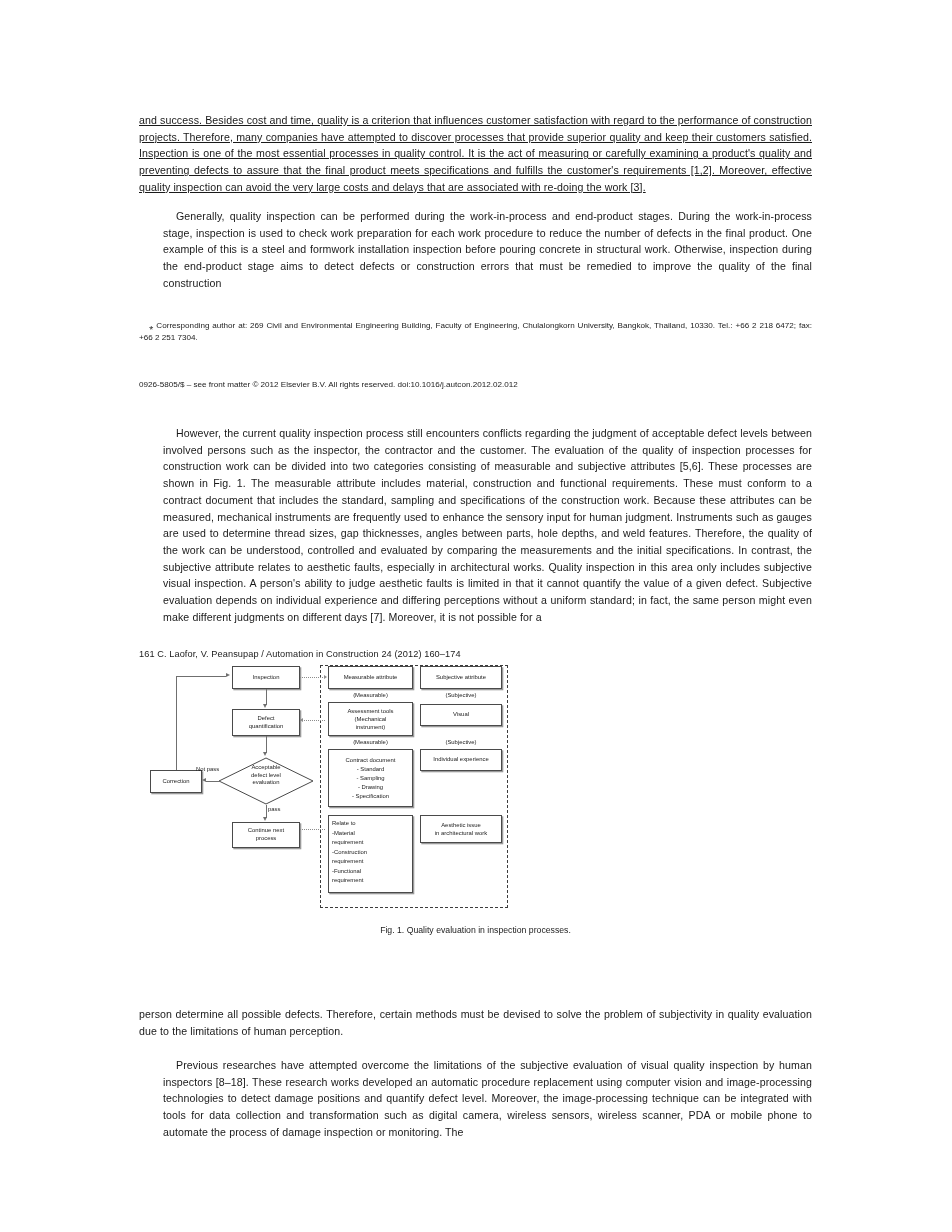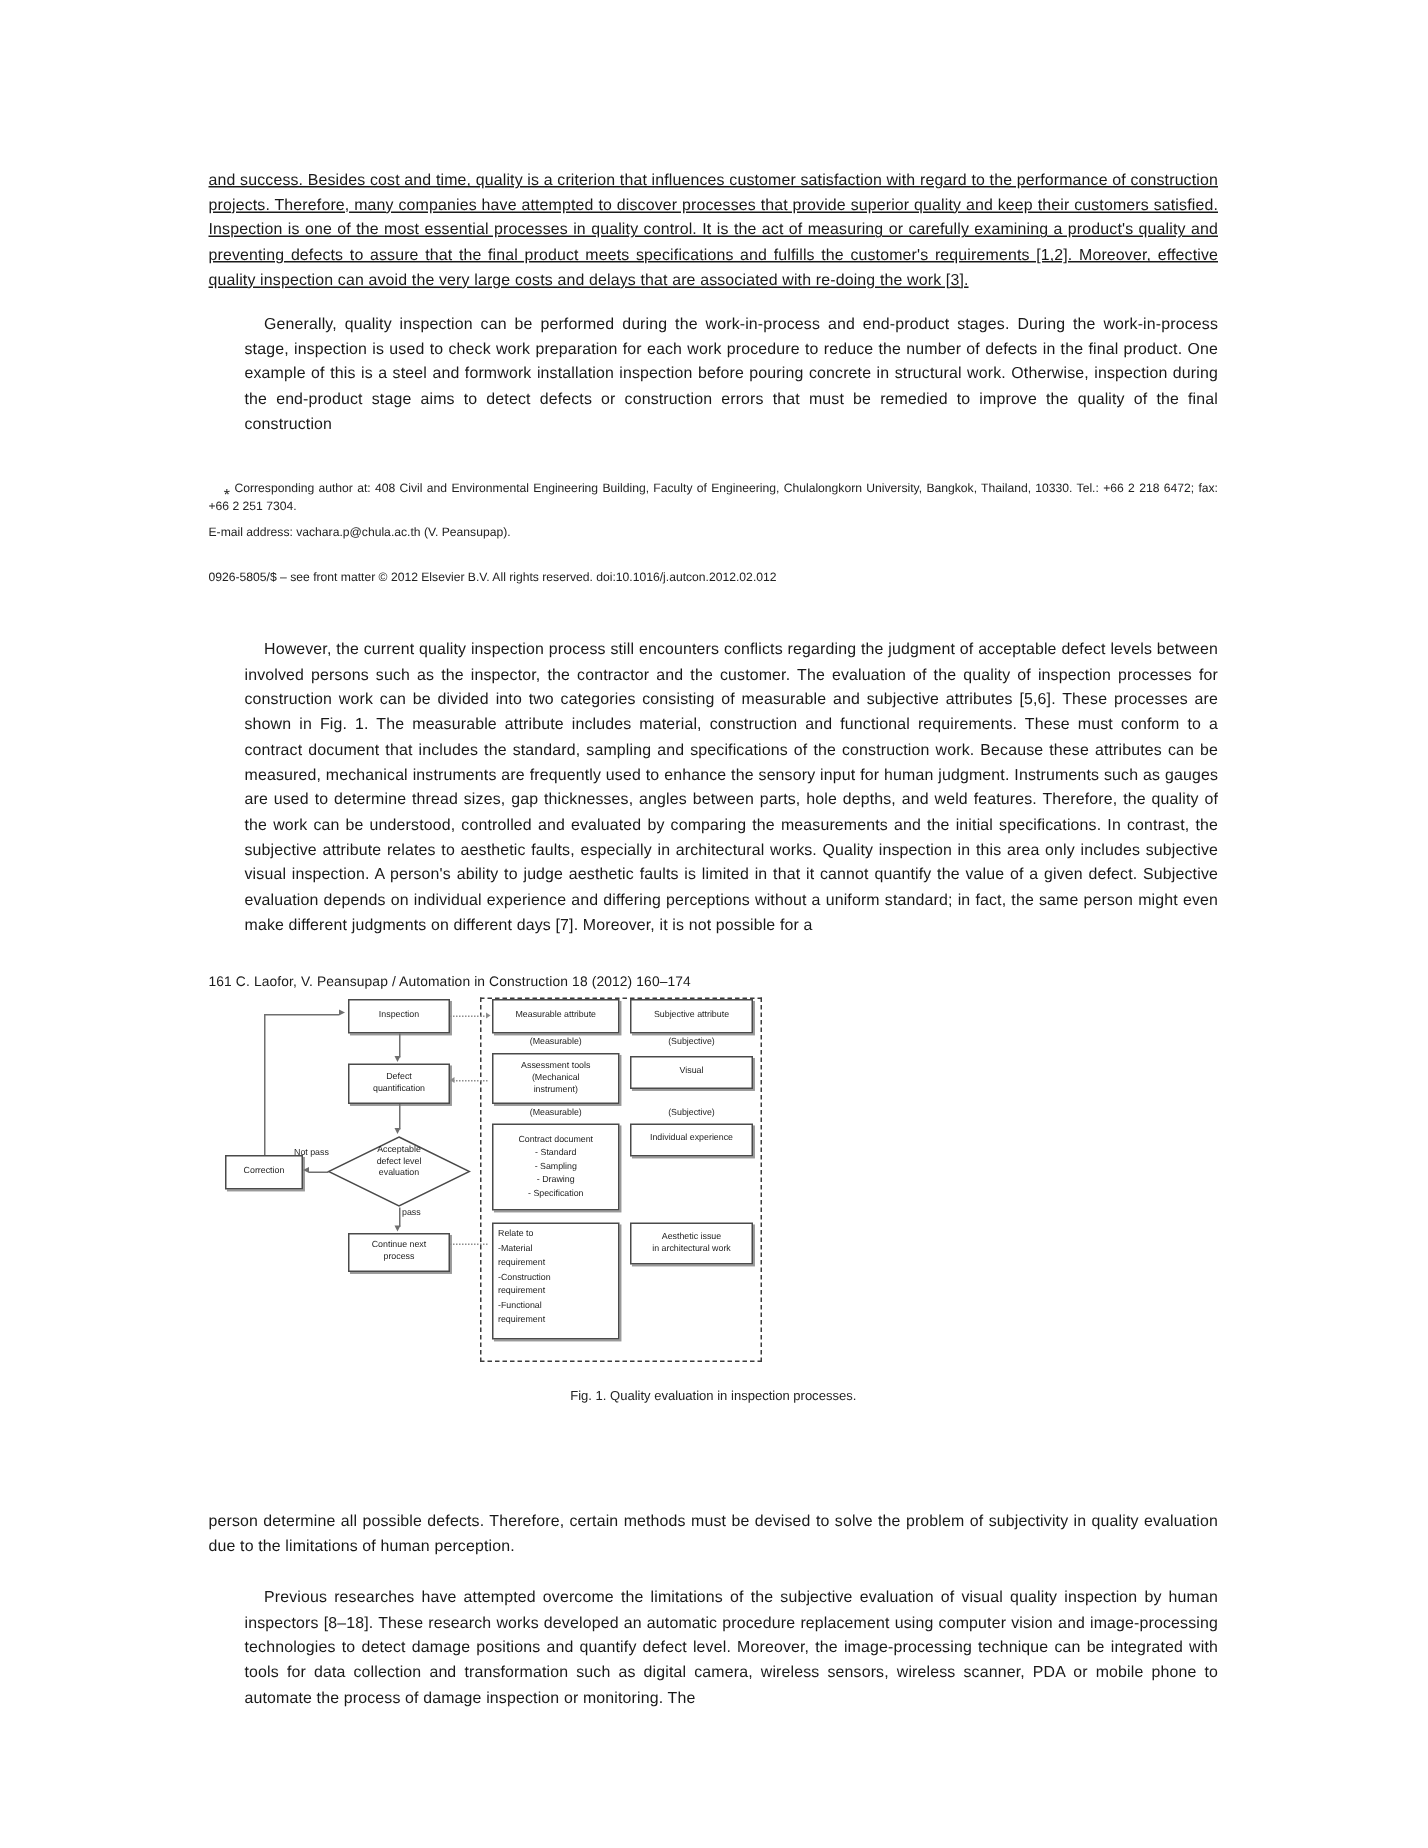--- a/index.html
+++ b/index.html
@@ -144,29 +144,28 @@
 
 <div class="page">
 
   <div class="col" id="para1">
     <p class="body">and success. Besides cost and time, quality is a criterion that influences customer satisfaction with regard to the performance of construction projects. Therefore, many companies have attempted to discover processes that provide superior quality and keep their customers satisfied. Inspection is one of the most essential processes in quality control. It is the act of measuring or carefully examining a product's quality and preventing defects to assure that the final product meets specifications and fulfills the customer's requirements [1,2]. Moreover, effective quality inspection can avoid the very large costs and delays that are associated with re-doing the work [3].</p>
   </div>
   <div class="col" id="para2">
     <p class="body indent">Generally, quality inspection can be performed during the work-in-process and end-product stages. During the work-in-process stage, inspection is used to check work preparation for each work procedure to reduce the number of defects in the final product. One example of this is a steel and formwork installation inspection before pouring concrete in structural work. Otherwise, inspection during the end-product stage aims to detect defects or construction errors that must be remedied to improve the quality of the final construction</p>
   </div>
 
-  <div class="footnote" id="fn-corr">⁎ Corresponding author at: 408 Civil and Environmental Engineering Building, Faculty of Engineering, Chulalongkorn University, Bangkok, Thailand, 10330. Tel.: +66 2 218 6472; fax: +66 2 251 7304.</div>
-  <div class="footnote" id="fn-email">E-mail address: vachara.p@chula.ac.th (V. Peansupap).</div>
+  <div class="footnote" id="fn-corr">⁎ Corresponding author at: 269 Civil and Environmental Engineering Building, Faculty of Engineering, Chulalongkorn University, Bangkok, Thailand, 10330. Tel.: +66 2 218 6472; fax: +66 2 251 7304.</div>
   <div class="footnote" id="fn-issn">0926-5805/$ – see front matter © 2012 Elsevier B.V. All rights reserved. doi:10.1016/j.autcon.2012.02.012</div>
 
   <div class="col" id="para4">
     <p class="body indent">However, the current quality inspection process still encounters conflicts regarding the judgment of acceptable defect levels between involved persons such as the inspector, the contractor and the customer. The evaluation of the quality of inspection processes for construction work can be divided into two categories consisting of measurable and subjective attributes [5,6]. These processes are shown in Fig. 1. The measurable attribute includes material, construction and functional requirements. These must conform to a contract document that includes the standard, sampling and specifications of the construction work. Because these attributes can be measured, mechanical instruments are frequently used to enhance the sensory input for human judgment. Instruments such as gauges are used to determine thread sizes, gap thicknesses, angles between parts, hole depths, and weld features. Therefore, the quality of the work can be understood, controlled and evaluated by comparing the measurements and the initial specifications. In contrast, the subjective attribute relates to aesthetic faults, especially in architectural works. Quality inspection in this area only includes subjective visual inspection. A person's ability to judge aesthetic faults is limited in that it cannot quantify the value of a given defect. Subjective evaluation depends on individual experience and differing perceptions without a uniform standard; in fact, the same person might even make different judgments on different days [7]. Moreover, it is not possible for a</p>
   </div>
 
-  <div class="runhead">161 C. Laofor, V. Peansupap / Automation in Construction 18 (2012) 160–174</div>
+  <div class="runhead">161 C. Laofor, V. Peansupap / Automation in Construction 24 (2012) 160–174</div>
 
   <div class="figure">
 
     <div class="dashpanel"></div>
 
     <div class="fbox" style="left:93px; top:6px; width:68px; height:23px;">Inspection</div>
 
     <div class="fbox" style="left: 93px; top: 49px; width: 68px; height: 27px; white-space: pre-line;">Defect
 quantification</div>
 

